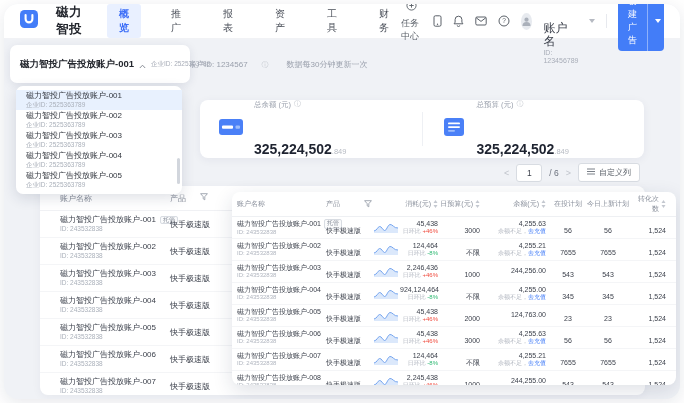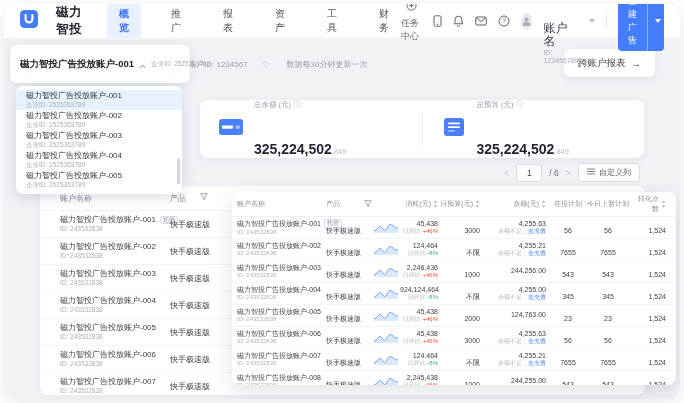--- a/index.html
+++ b/index.html
@@ -188,24 +188,20 @@
   </div>
 
   <div class="acct-meta">
     <span>账户ID: 1234567</span>
     <span class="upd">
       <span class="info">ⓘ</span>
       <span>数据每30分钟更新一次</span>
     </span>
   </div>
 
-  <div class="cross-btn">
-    <span>跨账户报表</span>
-    <span>→</span>
-  </div>
 
   <div class="stats">
     <div class="stat">
       <span>
         <svg width="26" height="20" viewBox="0 0 26 20">
             <rect x="1" y="2" width="24" height="16" rx="3" fill="#4a80f7"></rect>
             <rect x="4" y="8.4" width="11" height="3.4" rx="1" fill="#fff"></rect>
             <rect x="17.5" y="8.4" width="4.5" height="3.4" rx="1" fill="#9dbcfb"></rect>
           </svg>
       </span>

